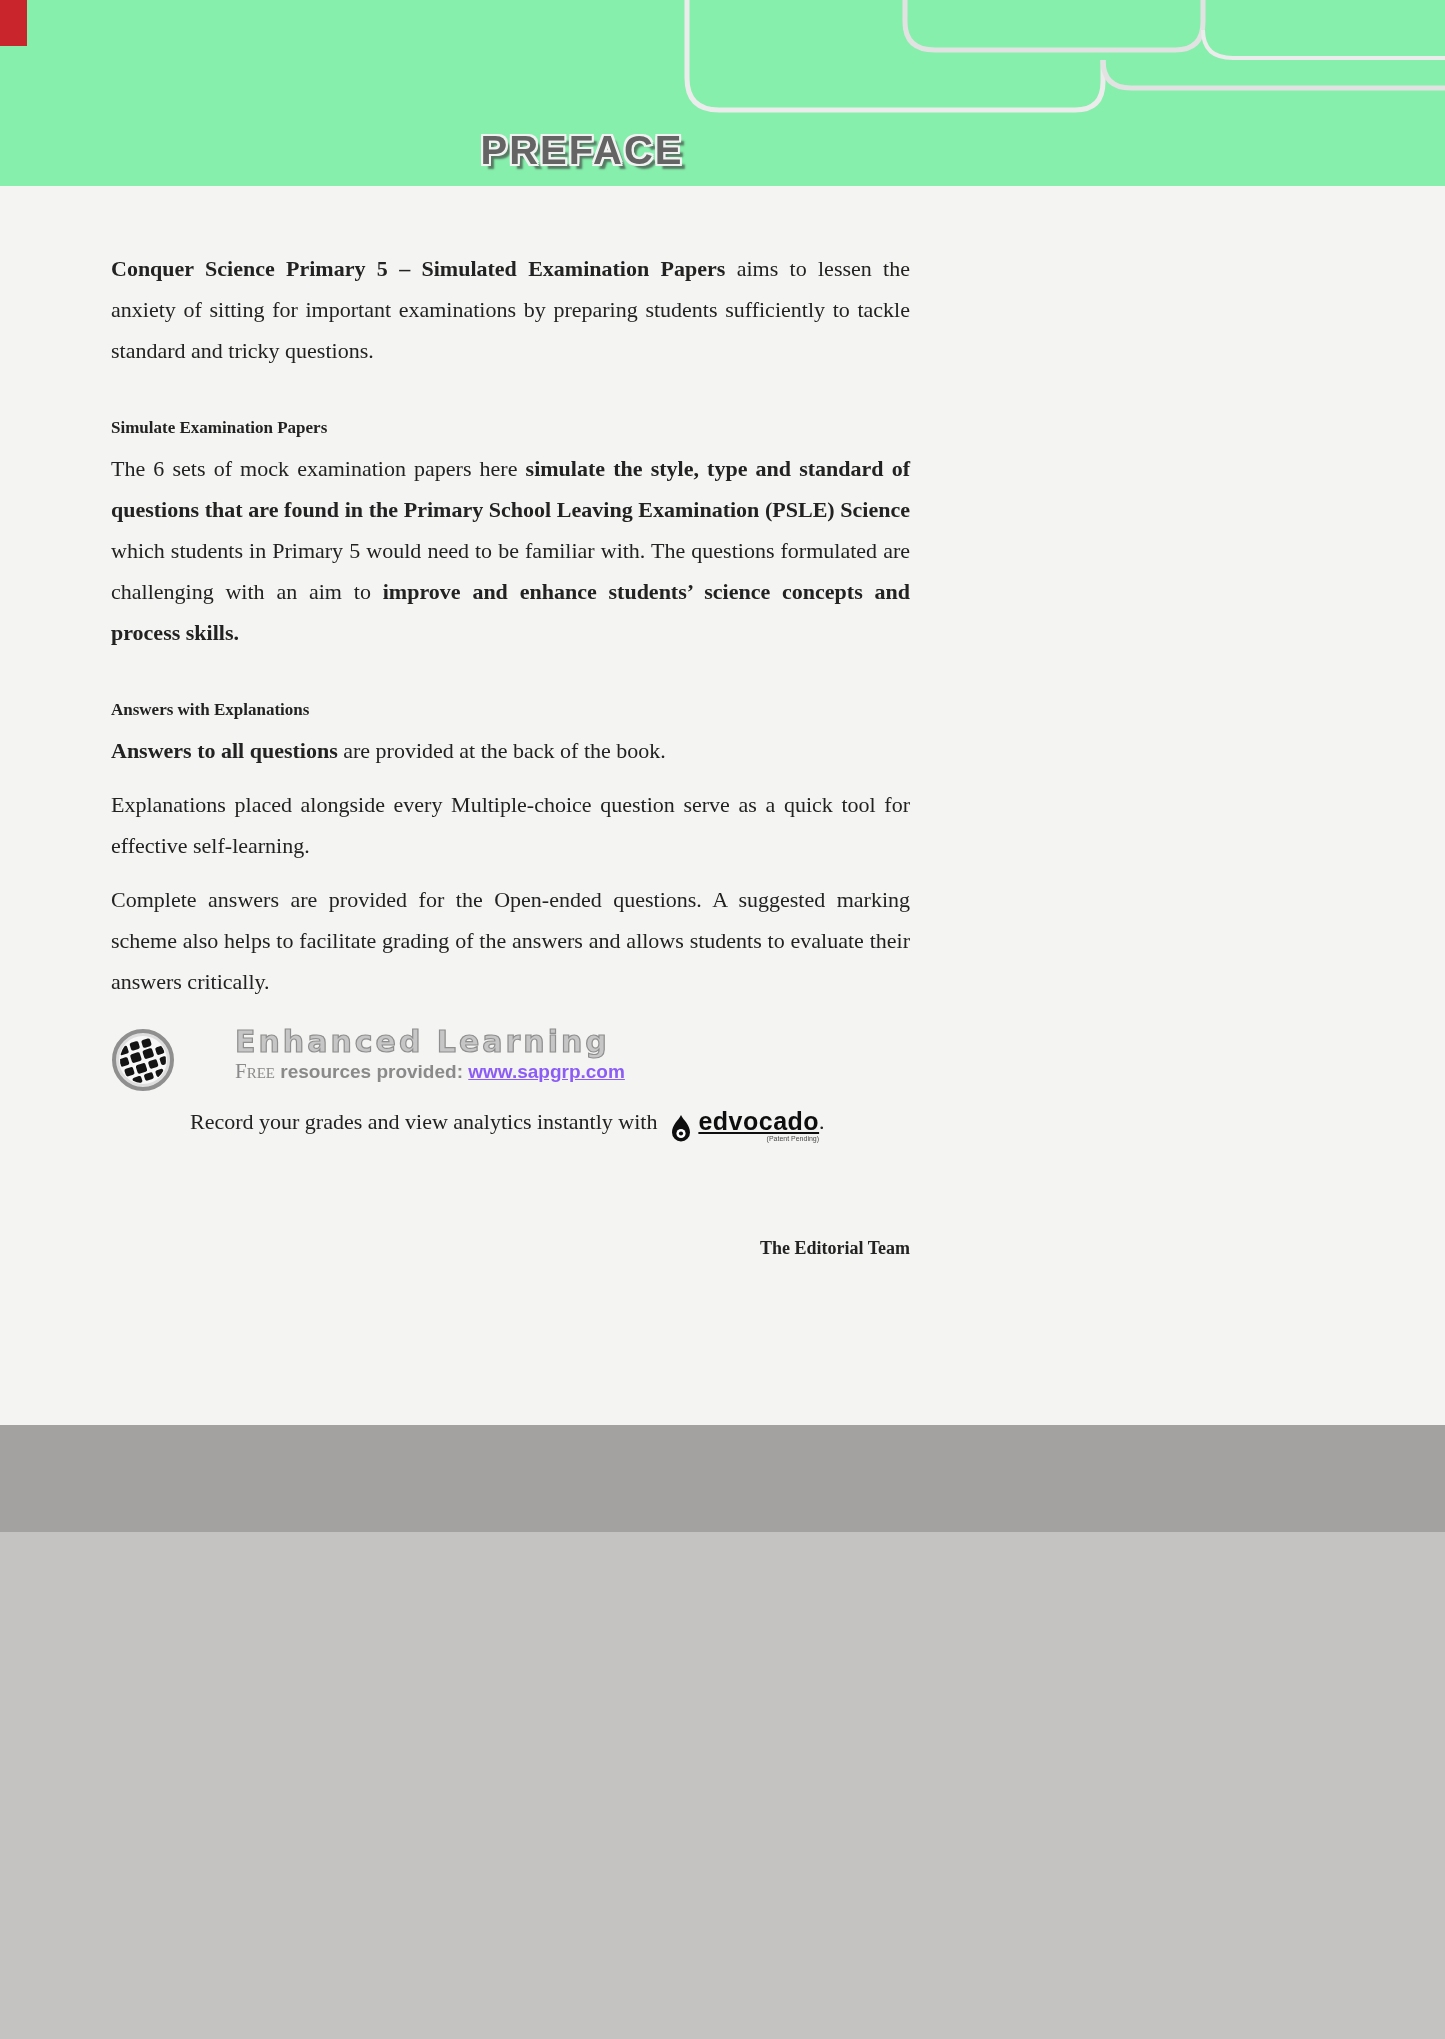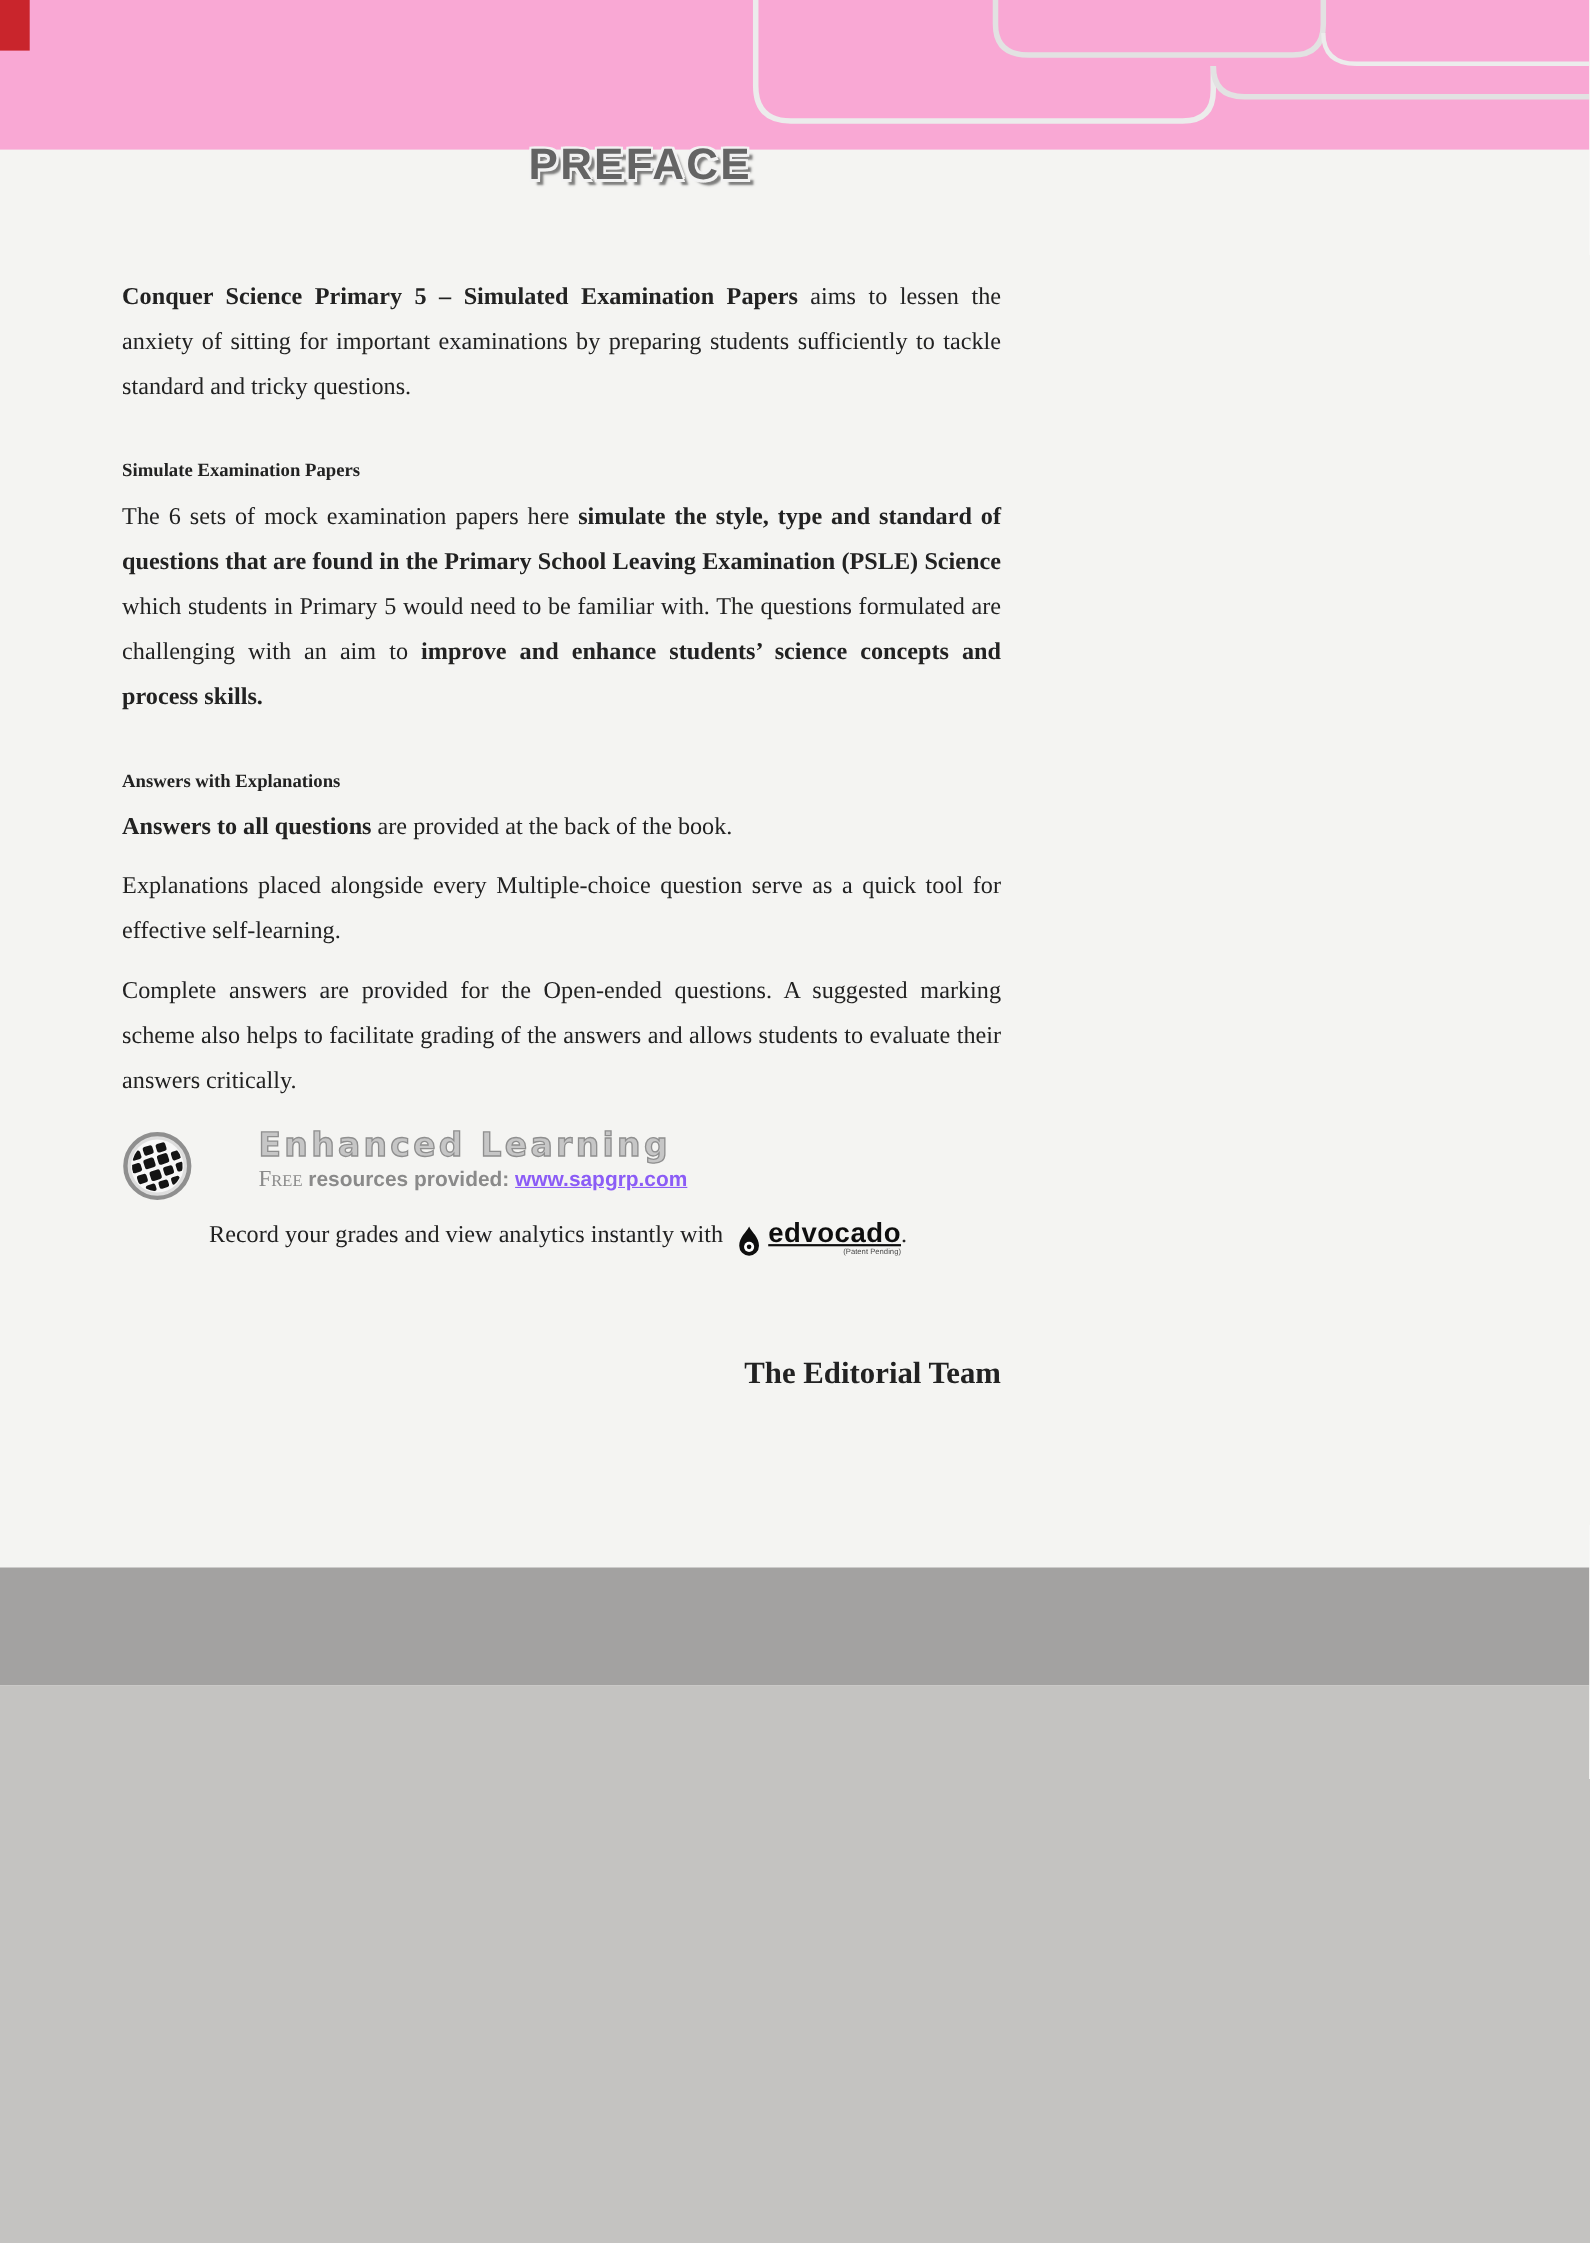--- a/index.html
+++ b/index.html
@@ -6,22 +6,22 @@
   .page{
     position:relative;
     width:1445px;height:2039px;
     background:#f4f4f2;
     overflow:hidden;
     font-family:"Liberation Serif", serif;
     color:#222;
   }
   
   .top-band{
-    position:absolute;top:0;left:0;width:100%;height:136px;
-    background:#f9a8d4;
+    position:absolute;top:0;left:0;width:100%;height:186px;
+    background:#86efac;
   }
   .red-edge{
     position:absolute;top:0;left:0;width:27px;height:46px;
     background:#c9252c;
   }
   .corner-deco{
     position:absolute;top:0;right:0;width:790px;height:150px;
     pointer-events:none;
   }
   .preface-title{
@@ -94,21 +94,21 @@
     font-weight:800;font-size:25px;color:#0e0e0e;letter-spacing:0.5px;text-decoration:underline;
   }
   .patent{
     font-family:"Liberation Sans", sans-serif;
     font-size:7px;color:#4a4a4a;margin-top:1px;
   }
   
   .signoff{
     margin-top:86px;
     text-align:right;
-    font-weight:bold;font-size:28px;
+    font-weight:bold;font-size:18px;
   }
   
   .footer-dark{
     position:absolute;top:1425px;left:0;width:100%;height:107px;
     background:#a3a2a1;
   }
   .footer-light{
     position:absolute;top:1532px;left:0;width:100%;bottom:0;
     background:#c4c3c1;
   }

